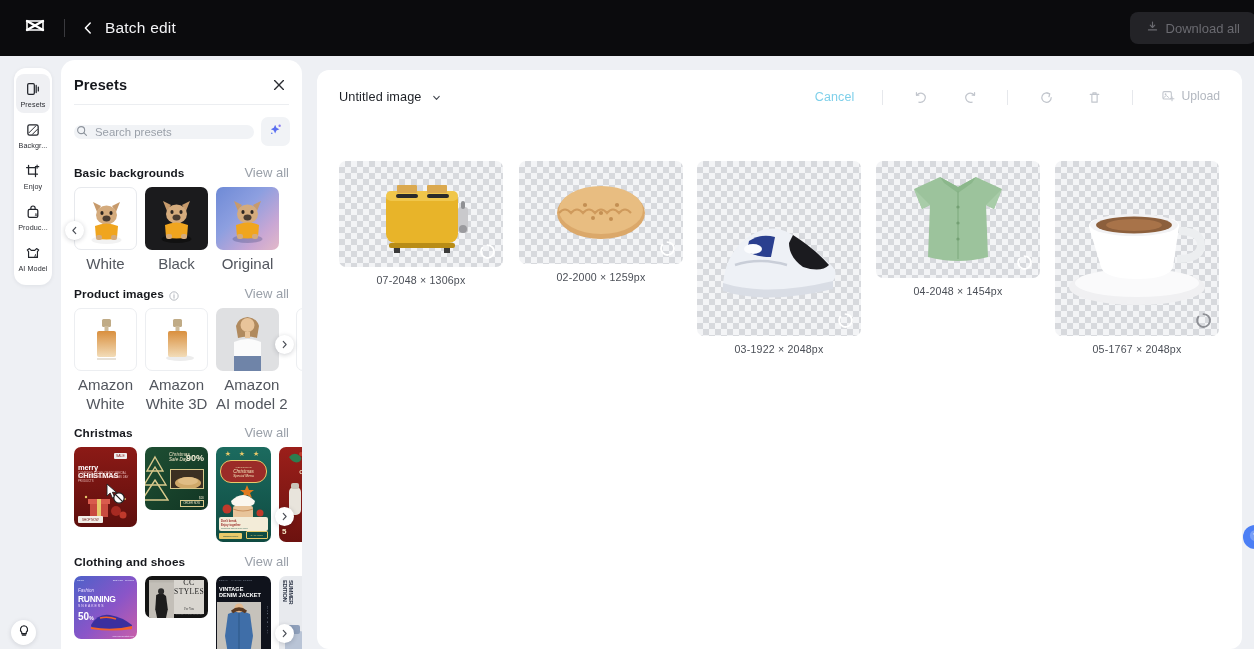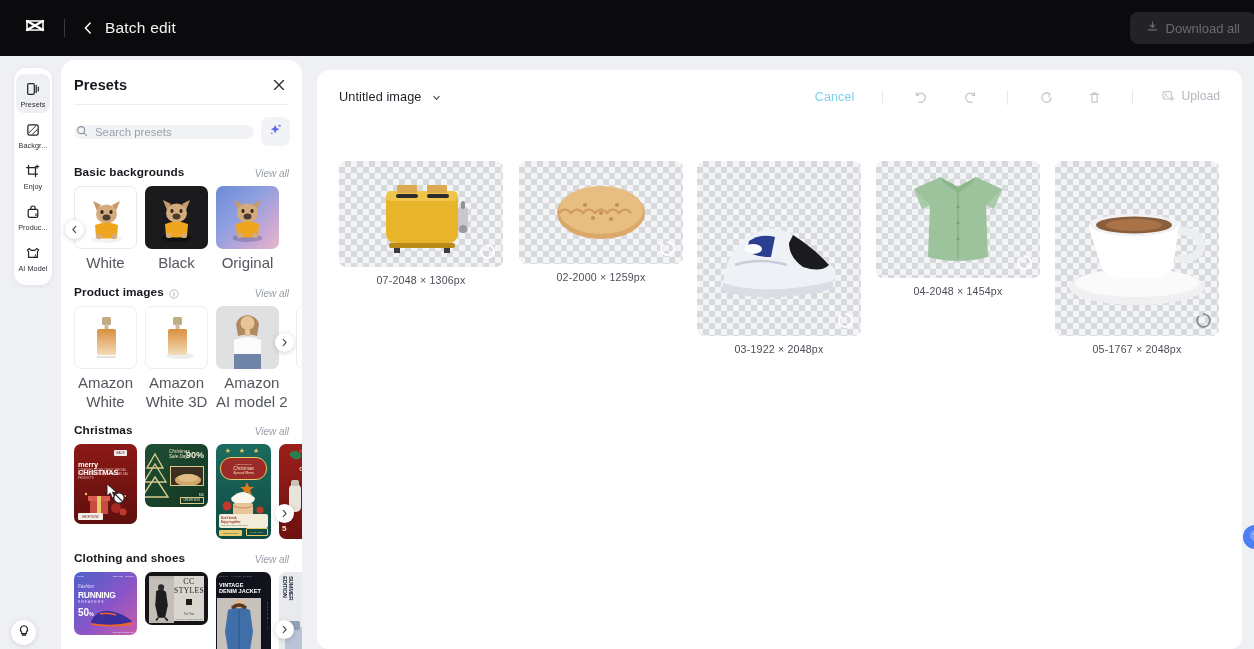--- a/index.html
+++ b/index.html
@@ -61,21 +61,21 @@
     font-family: inherit; font-size: 11.4px; color: #3c3f46;
   }
   .searchbox input::placeholder { color: #9aa0a9; }
   .aibtn { width: 29px; height: 29px; background: #f1f3f6; border-radius: 7px; display: flex; align-items: center; justify-content: center; cursor: pointer; }
 
   .scroller { height: 500px; overflow: hidden; padding: 0 0 0 13px; }
   .sect { margin-bottom: 3px; }
   .secthead { display: flex; align-items: flex-end; padding: 9px 13px 7px 0; }
   .secthead h2 { font-size: 11.8px; font-weight: bold; color: #16181d; letter-spacing: .1px; }
   .infoi { width: 10px; height: 10px; margin-left: 5px; display:flex; align-items:center; justify-content:center;}
-  .viewall { margin-left: auto; font-size: 10px; color: #9aa0a9; cursor: pointer; font-style: italic; }
+  .viewall { margin-left: auto; font-size: 13px; color: #9aa0a9; cursor: pointer; }
 
   .strip { display: flex; gap: 8px; position: relative; }
   .thumb { border-radius: 7px; position: relative; overflow: hidden; cursor: pointer; flex: 0 0 auto; }
   .tcap { font-size: 15px; color: #52565e; text-align: center; margin-top: 5px; line-height: 1.25; }
   .tcell { flex: 0 0 auto; }
 
   .arrow {
     position: absolute; width: 19px; height: 19px; border-radius: 50%;
     background: #fff; box-shadow: 0 1px 5px rgba(20,25,40,.2);
     display: flex; align-items: center; justify-content: center; cursor: pointer; z-index: 6;
@@ -479,21 +479,21 @@
           <div style="position:absolute;left:4px;top:28px;color:#f0d9ff;font-size:3.4px;letter-spacing:1px;">SNEAKERS</div>
           <div style="position:absolute;left:4px;top:35px;color:#fff;font-size:10px;font-weight:bold;">50<span style="font-size:5px;">%</span></div>
           <svg style="position:absolute;right:1px;bottom:6px;" width="48" height="28" viewBox="0 0 48 28">
             <path d="M3 20 Q10 8 22 10 Q34 12 44 20 Q44 24 38 24 L8 24 Q3 24 3 20 Z" fill="#3b2f9e"></path>
             <path d="M3 22 Q24 26 44 21 L44 24 Q24 27 3 24 Z" fill="#f2622a"></path>
             <path d="M12 13 Q20 11 28 14" stroke="#f2622a" stroke-width="1.6" fill="none"></path>
           </svg>
           <div style="position:absolute;right:3px;bottom:2px;color:#e8d9ff;font-size:2px;text-align:right;">www.reallygreatsite.com</div>
         </div>
 
-        <div class="thumb" style="width:63px;height:53px;background:#141414;padding:4px;">
+        <div class="thumb" style="width:63px;height:42px;background:#141414;padding:4px;">
           <div style="width:100%;height:100%;display:flex;background:#d9d6d0;">
             <svg width="28" height="47" viewBox="0 0 28 47" style="background:#b9b5ae;">
               <rect x="0" y="0" width="28" height="47" fill="#c3bfb8"></rect>
               <path d="M8 14 Q14 10 19 15 L21 30 L18 44 L10 44 L7 30 Z" fill="#1d1d1d"></path>
               <circle cx="13.5" cy="10" r="3.4" fill="#2a2a2a"></circle>
               <path d="M10 44 L8 47 M18 44 L21 47" stroke="#1d1d1d" stroke-width="2"></path>
             </svg>
             <div style="flex:1;display:flex;flex-direction:column;align-items:center;justify-content:center;">
               <div style="font-family:'Liberation Serif',serif;font-size:8px;color:#1c1c1c;letter-spacing:.5px;line-height:1;">CC</div>
               <div style="font-family:'Liberation Serif',serif;font-size:7.5px;color:#1c1c1c;letter-spacing:.4px;">STYLES</div>

